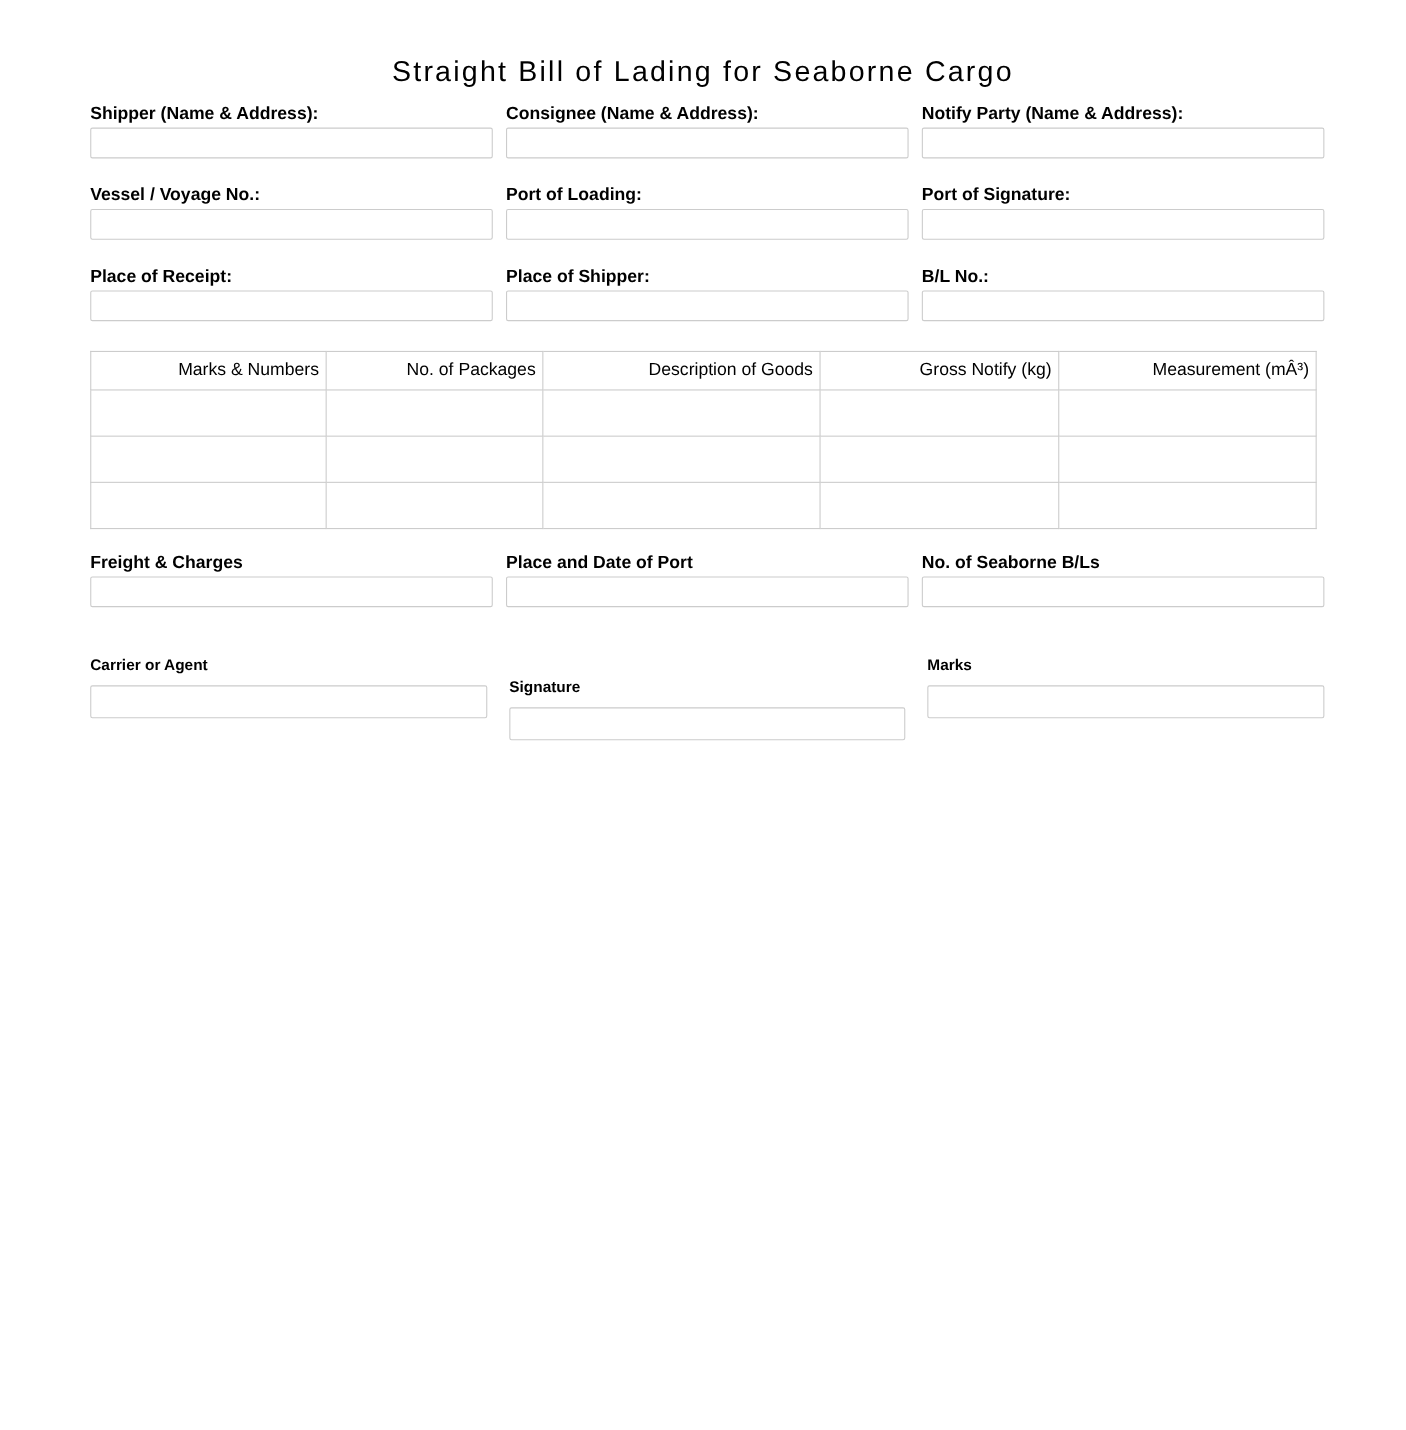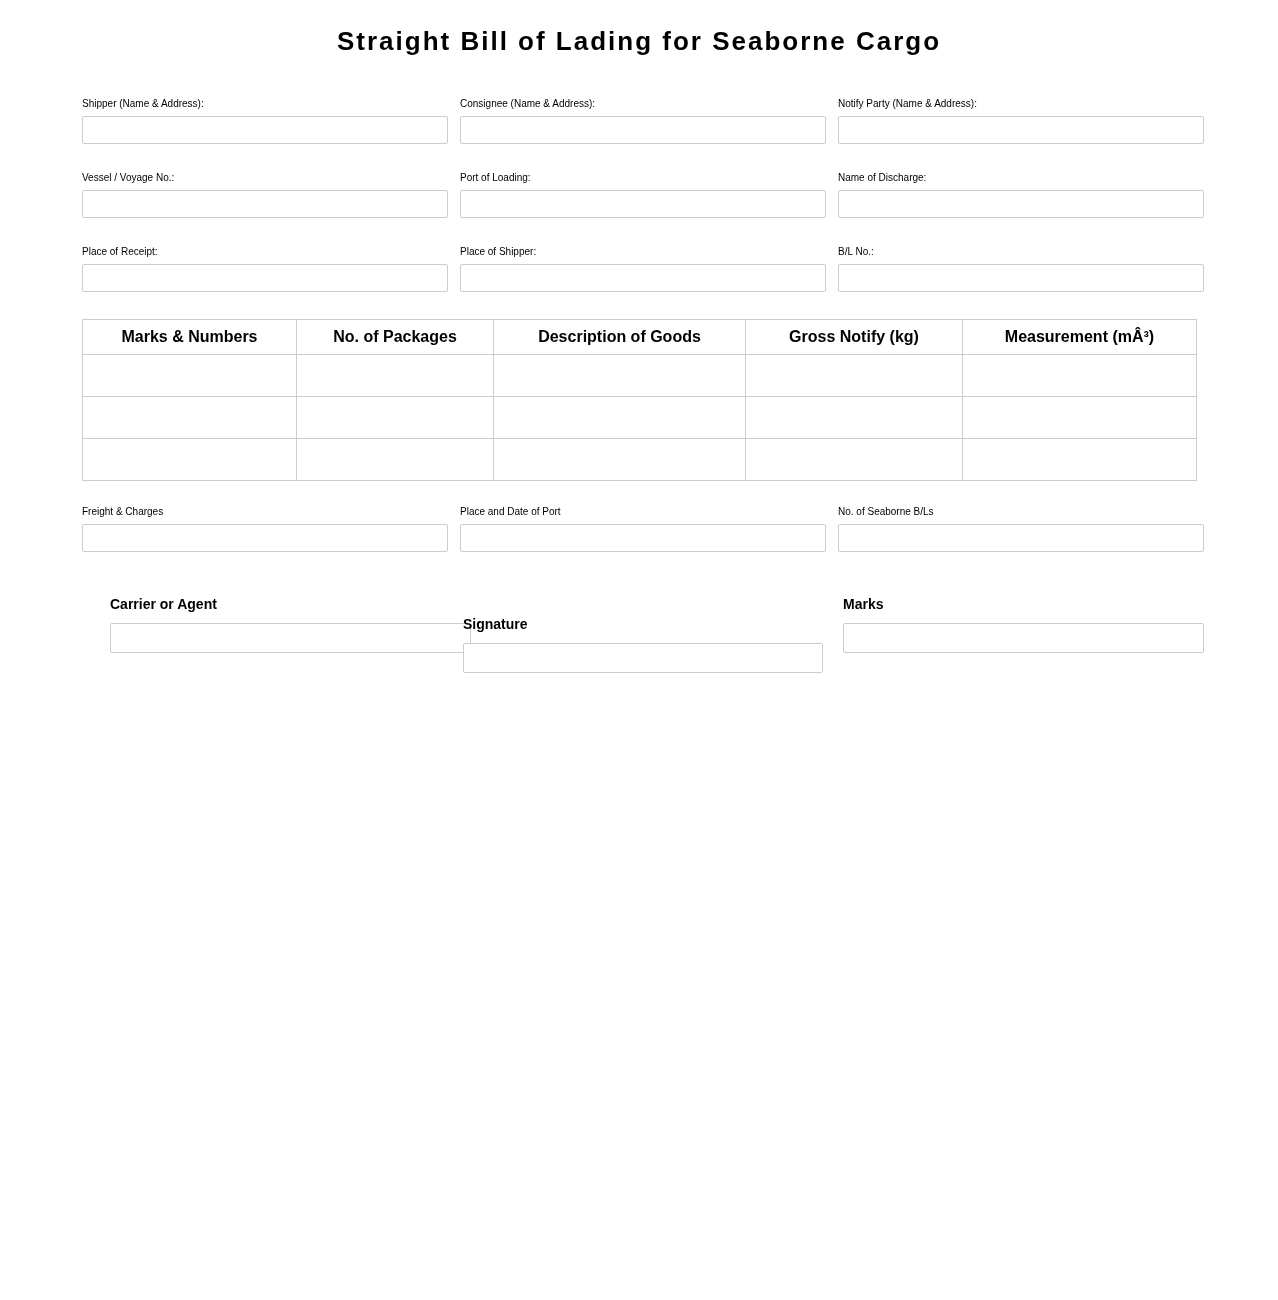--- a/index.html
+++ b/index.html
@@ -1,30 +1,30 @@
 <!DOCTYPE html>
 <html><head>
 <meta charset="utf-8">
 <style>
   html, body { margin: 0; padding: 0; background: #ffffff; }
   body { width: 1278px; height: 1300px; position: relative; font-family: "Liberation Sans", sans-serif; color: #000; }
-  .title { position: absolute; left: 0; top: 24px; width: 1278px; text-align: center; font-size: 26px; font-weight: bold; letter-spacing: 2px; line-height: 34px; }
+  .title { position: absolute; left: 0; top: 48px; width: 1278px; text-align: center; font-size: 26px; font-weight: normal; letter-spacing: 2px; line-height: 34px; }
   .field { position: absolute; width: 366px; }
-  .field label { display: block; font-size: 10px; font-weight: normal; line-height: 16px; height: 16px; margin-bottom: 4px; white-space: nowrap; }
+  .field label { display: block; font-size: 16px; font-weight: bold; line-height: 16px; height: 16px; margin-bottom: 4px; white-space: nowrap; }
   .field .inp { display: block; box-sizing: border-box; width: 100%; height: 28px; border: 1px solid #cccccc; border-radius: 2px; background: #fff; padding: 0 6px; font-family: "Liberation Sans", sans-serif; font-size: 14px; outline: none; }
   .c1 { left: 82px; } .c2 { left: 460px; } .c3 { left: 838px; }
   .r1 { top: 96px; } .r2 { top: 170px; } .r3 { top: 244px; } .r4 { top: 504px; }
   table.cargo { position: absolute; left: 82px; top: 319px; width: 1114px; border-collapse: collapse; table-layout: fixed; }
   table.cargo th, table.cargo td { border: 1px solid #cccccc; padding: 0 6px; }
-  table.cargo th { height: 34px; text-align: center; font-size: 16px; font-weight: bold; white-space: nowrap; }
+  table.cargo th { height: 34px; text-align: right; font-size: 16px; font-weight: normal; white-space: nowrap; }
   table.cargo td { height: 41px; }
   .sig { position: absolute; top: 596px; }
   .sig label { display: block; font-size: 14px; font-weight: bold; line-height: 16px; height: 16px; margin-bottom: 11px; }
   .sig .inp { display: block; box-sizing: border-box; width: 100%; height: 30px; border: 1px solid #cccccc; border-radius: 2px; background: #fff; padding: 0 6px; font-family: "Liberation Sans", sans-serif; font-size: 14px; outline: none; }
-  .s1 { left: 82px; width: 361px; margin-left: 28px; } .s2 { left: 463px; width: 360px; margin-top: 20px; } .s3 { left: 843px; width: 361px; }
+  .s1 { left: 82px; width: 361px; } .s2 { left: 463px; width: 360px; margin-top: 20px; } .s3 { left: 843px; width: 361px; }
 </style>
 </head>
 <body>
 
 <div class="title">Straight Bill of Lading for Seaborne Cargo</div>
 
 <div class="field c1 r1">
   <label>Shipper (Name &amp; Address):</label>
   <input class="inp" type="text" value="" style="">
 </div>
@@ -39,21 +39,21 @@
 
 <div class="field c1 r2">
   <label>Vessel / Voyage No.:</label>
   <input class="inp" type="text" value="" style="">
 </div>
 <div class="field c2 r2">
   <label>Port of Loading:</label>
   <input class="inp" type="text" value="" style="">
 </div>
 <div class="field c3 r2">
-  <label>Name of Discharge:</label>
+  <label>Port of Signature:</label>
   <input class="inp" type="text" value="" style="">
 </div>
 
 <div class="field c1 r3">
   <label>Place of Receipt:</label>
   <input class="inp" type="text" value="" style="">
 </div>
 <div class="field c2 r3">
   <label>Place of Shipper:</label>
   <input class="inp" type="text" value="" style="">

